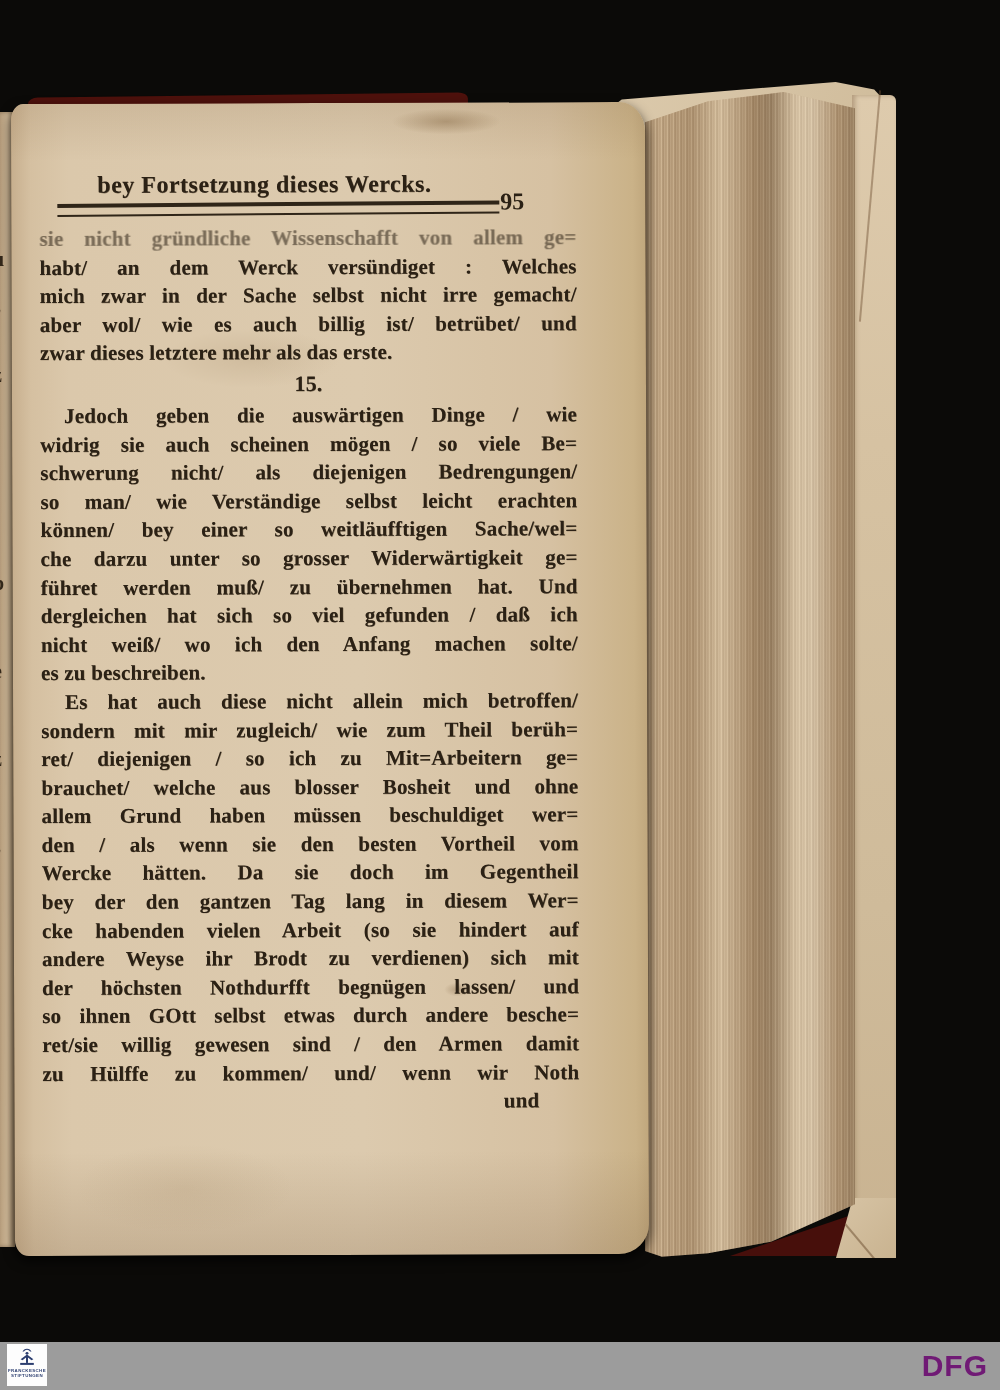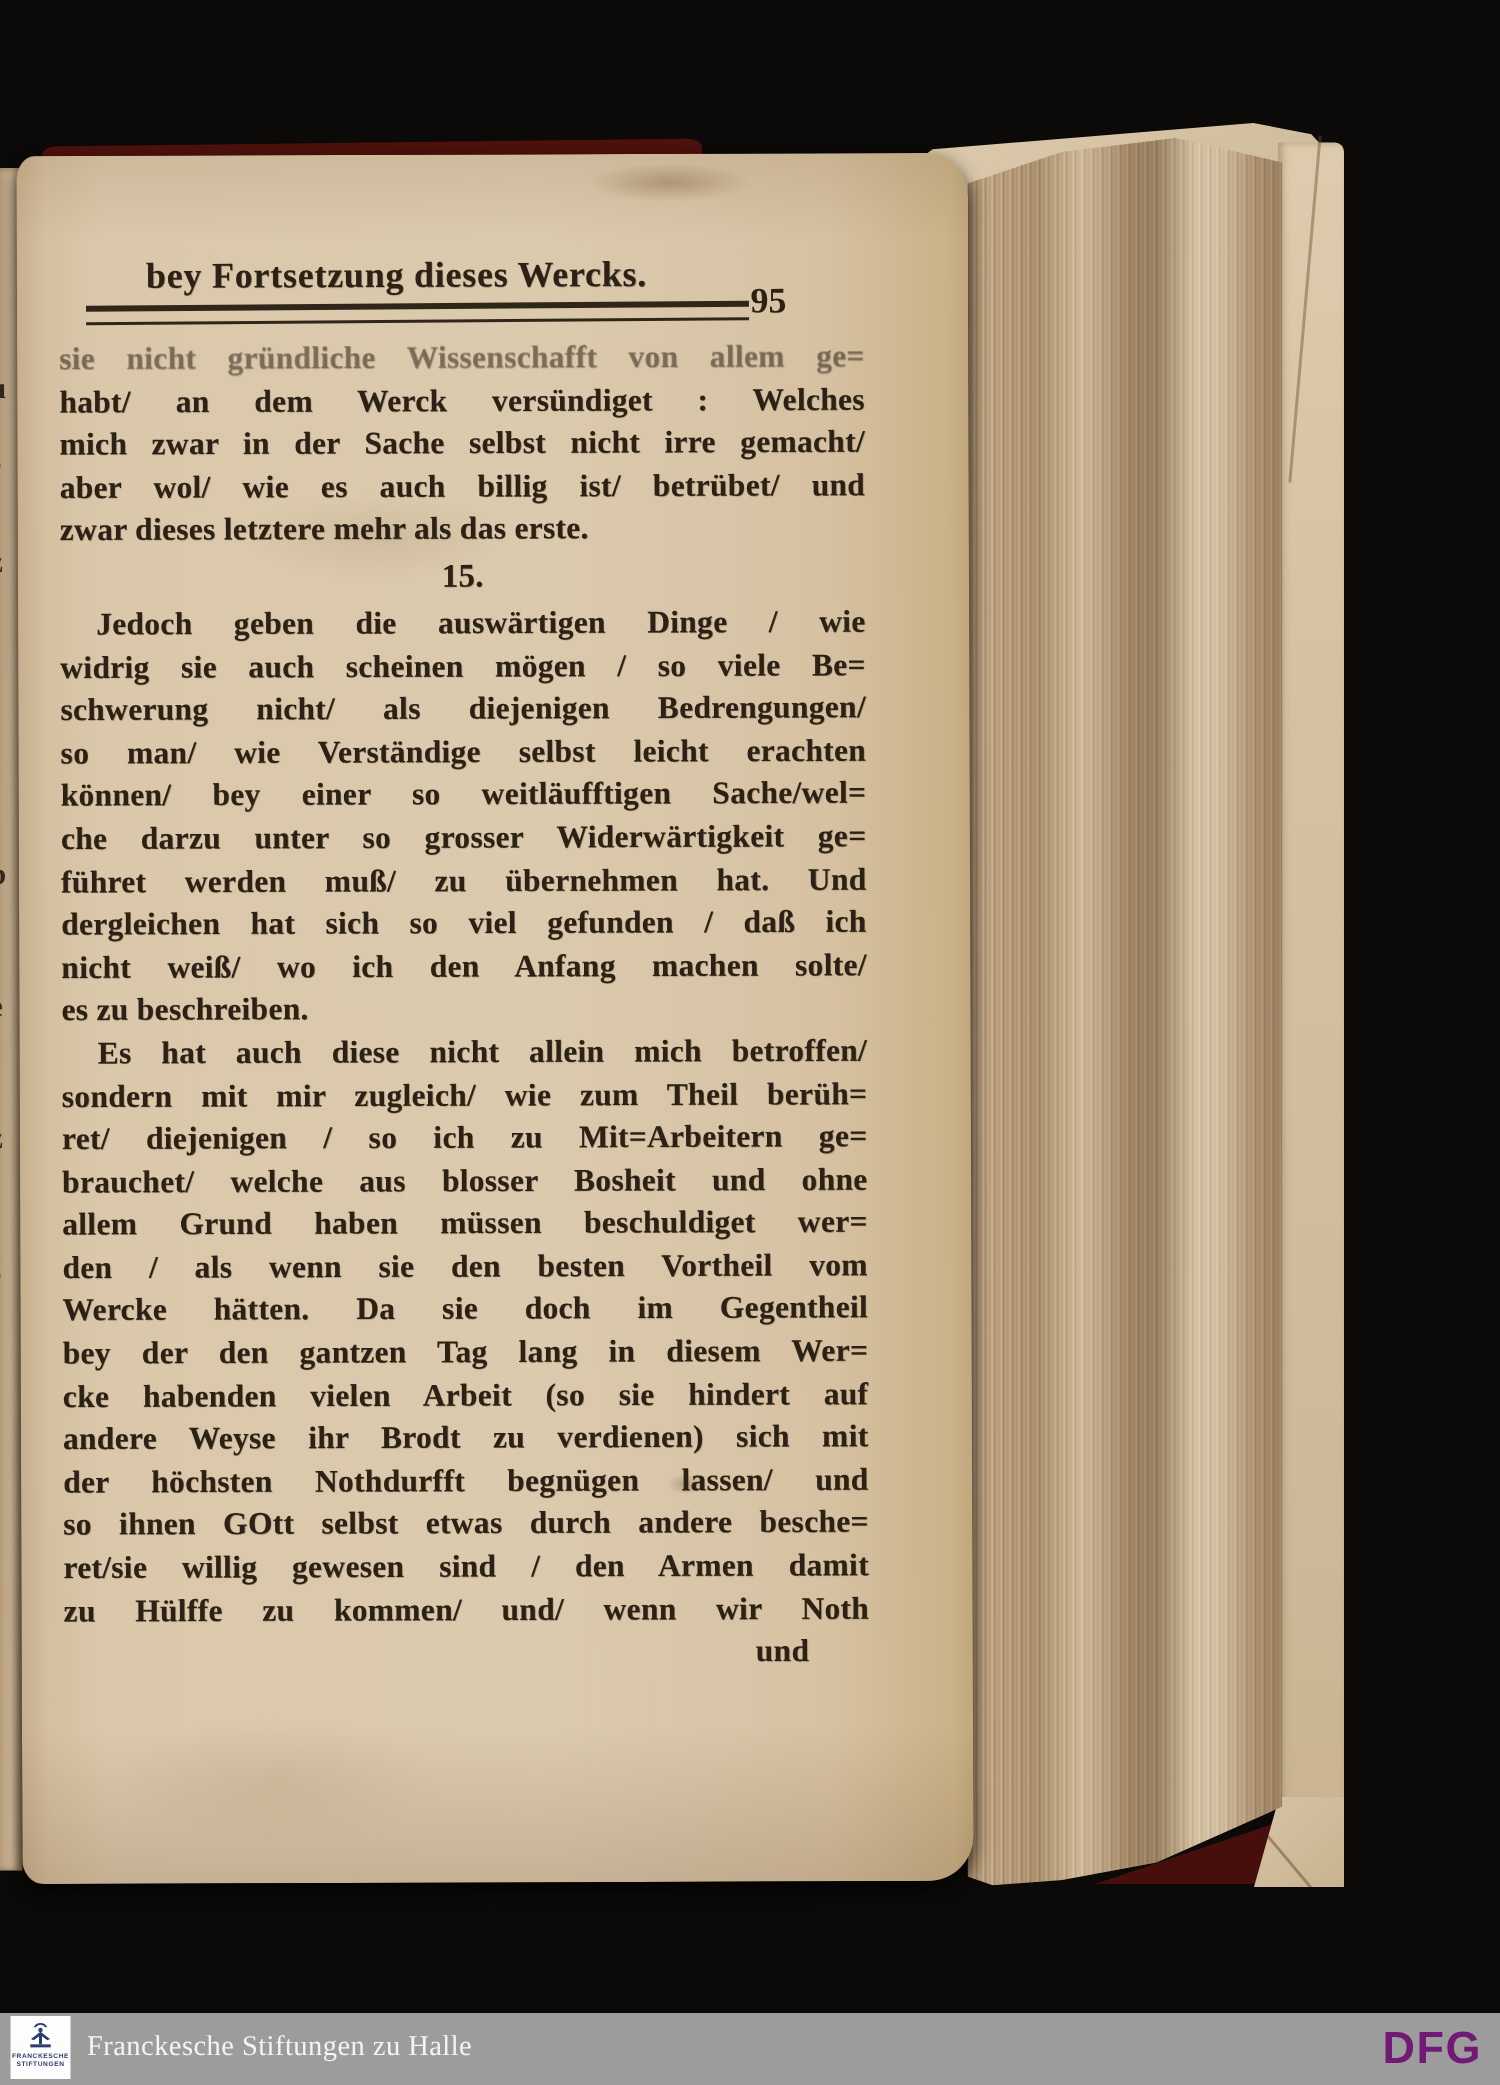--- a/index.html
+++ b/index.html
@@ -166,17 +166,16 @@
           <path d="M12 8.2 L5 13.5 L7 14.5 L12 10.8 L17 14.5 L19 13.5 Z"></path>
           <rect x="10.9" y="9.5" width="2.2" height="8"></rect>
           <rect x="4.5" y="17.5" width="15" height="2.2"></rect>
         </g>
       </svg>
       <div class="logo-caption">
         <span>FRANCKESCHE</span>
         <span>STIFTUNGEN</span>
       </div>
     </div>
-    <span class="institution">Franckesche Stiftungen zu Halle</span>
     <span class="dfg">DFG</span>
   </div>
 
 </div>
 
 </body></html>

